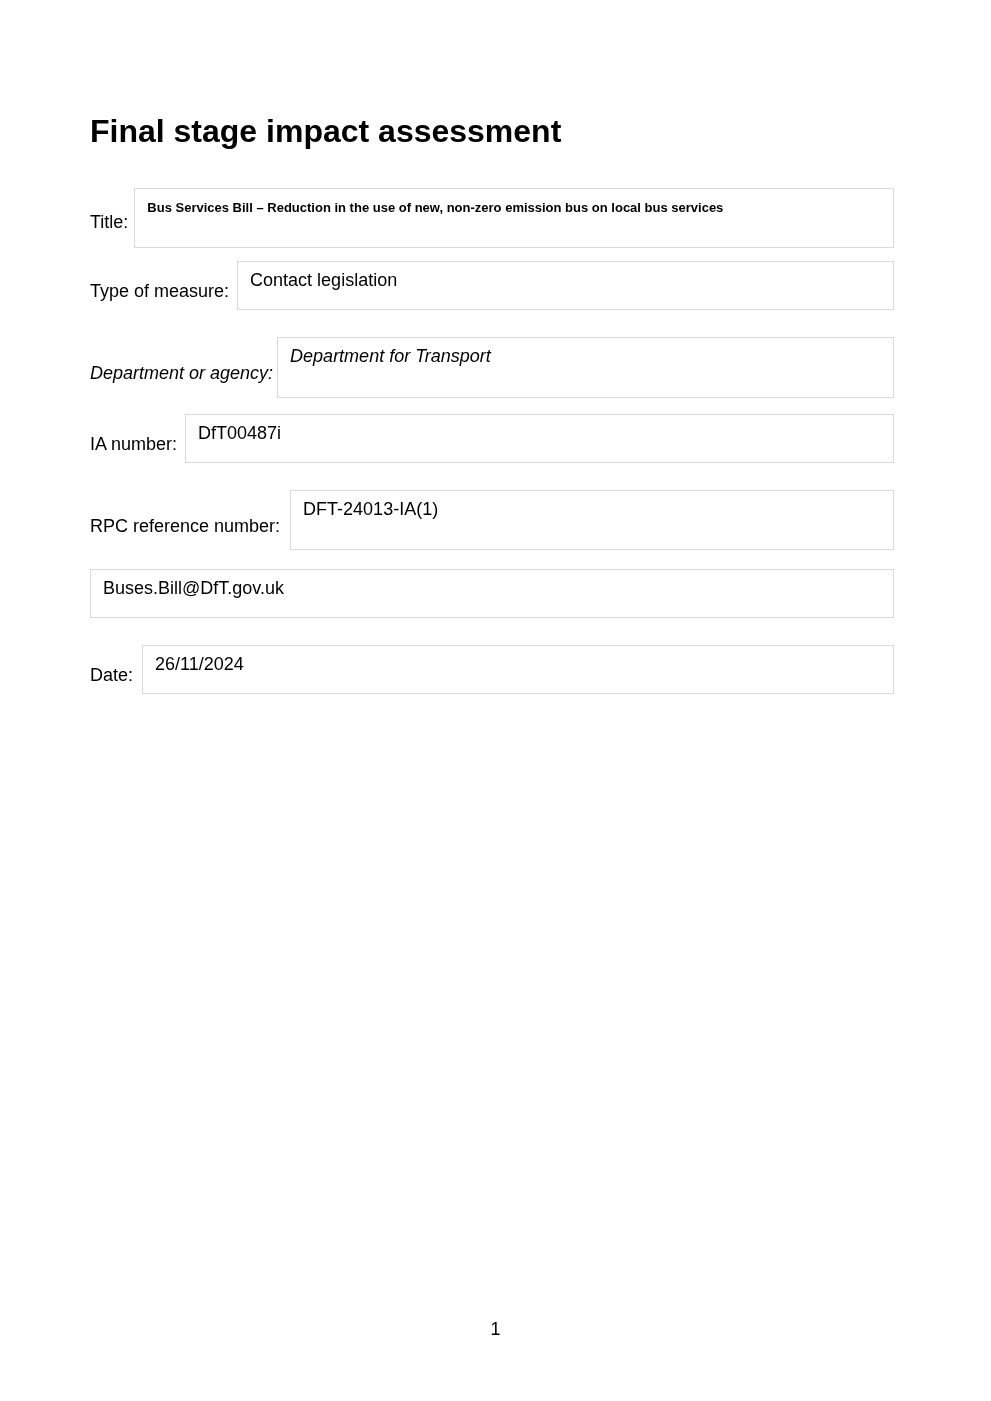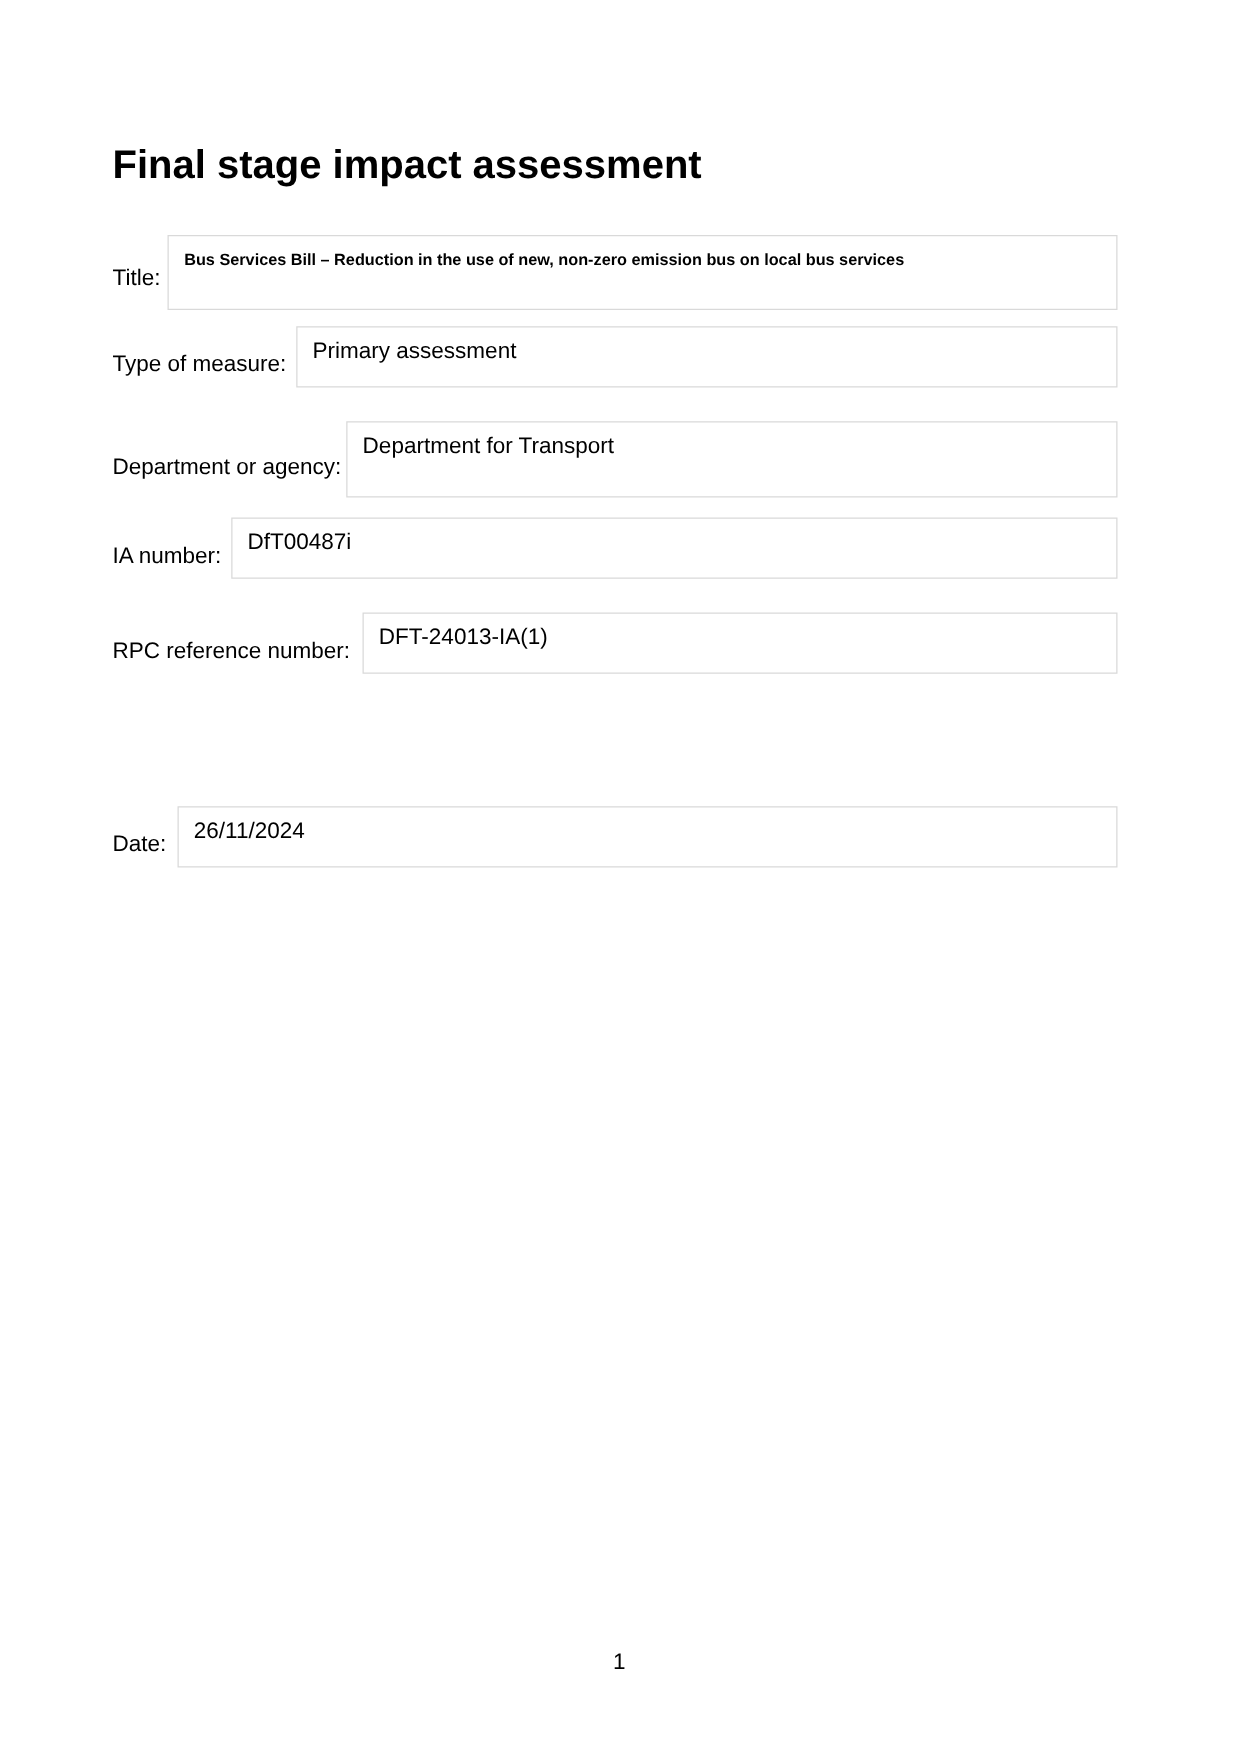--- a/index.html
+++ b/index.html
@@ -16,39 +16,40 @@
 
 <h1 class="page-title">Final stage impact assessment</h1>
 
 <div class="row" style="top:188px;">
   <span class="label" style="padding-top:9px;margin-right:6px;">Title:</span>
   <div class="box bold" style="height:60px;padding:8px 12px;">Bus Services Bill – Reduction in the use of new, non-zero emission bus on local bus services</div>
 </div>
 
 <div class="row" style="top:261px;">
   <span class="label">Type of measure:</span>
-  <div class="box" style="height:49px;">Primary assessment</div>
+  <div class="box" style="height:49px;">Contact legislation</div>
 </div>
 
-<div class="row" style="top:337px;">
+<div class="row" style="top:337px;font-style:italic;">
   <span class="label" style="margin-right:4px;">Department or agency:</span>
   <div class="box" style="height:61px;">Department for Transport</div>
 </div>
 
 <div class="row" style="top:414px;">
   <span class="label">IA number:</span>
   <div class="box" style="height:49px;">DfT00487i</div>
 </div>
 
 <div class="row" style="top:490px;">
   <span class="label" style="margin-right:10px;">RPC reference number:</span>
-  <div class="box" style="height:49px;">DFT-24013-IA(1)</div>
+  <div class="box" style="height:60px;">DFT-24013-IA(1)</div>
 </div>
 
 <div class="row" style="top:569px;">
+  <div class="box" style="height:49px;">Buses.Bill@DfT.gov.uk</div>
 </div>
 
 <div class="row" style="top:645px;">
   <span class="label" style="margin-right:9px;">Date:</span>
   <div class="box" style="height:49px;">26/11/2024</div>
 </div>
 
 <div class="page-num">1</div>
 
 </body></html>

